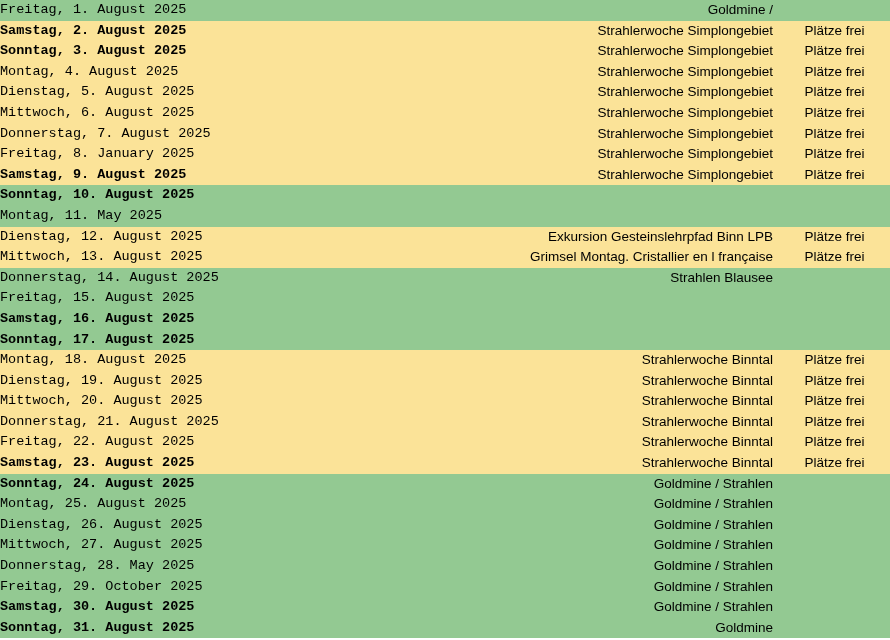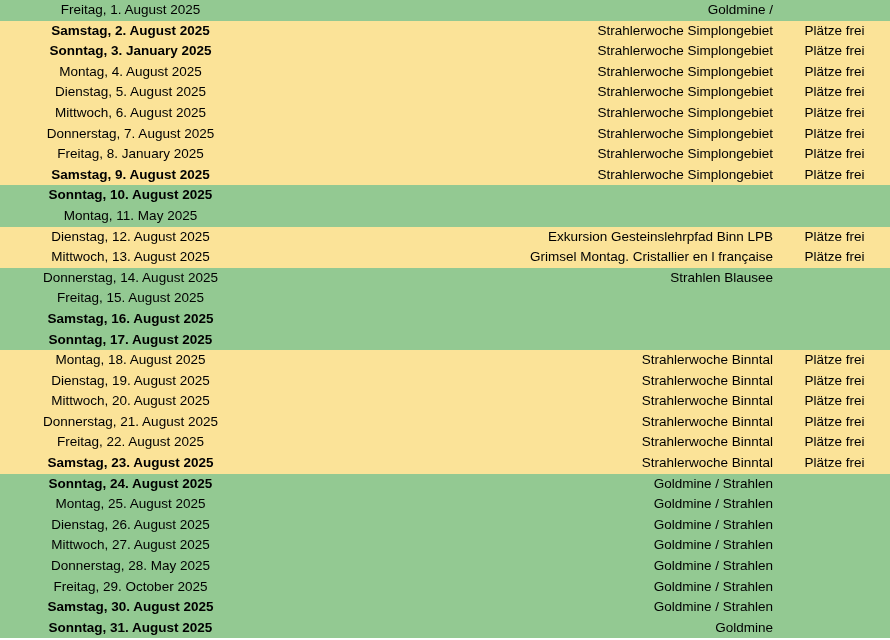--- a/index.html
+++ b/index.html
@@ -25,22 +25,23 @@
   }
   #calendar td {
     padding: 0;
     vertical-align: middle;
     white-space: nowrap;
     overflow: hidden;
     line-height: 20.6px;
   }
   .col-date {
     width: 261px;
-    text-align: center;
+    text-align: left;
     padding-right: 3px !important;
+    font-family: Liberation Mono, monospace;
   }
   .col-event {
     width: 506px;
     text-align: right;
     padding-left: 3px !important;
   }
   .col-status {
     width: 123px;
     text-align: center;
     padding-right: 8px !important;
@@ -58,21 +59,21 @@
         <td class="col-date">Freitag, 1. August 2025</td>
         <td class="col-event">Goldmine /</td>
         <td class="col-status"></td>
       </tr>
       <tr class="yellow weekend">
         <td class="col-date">Samstag, 2. August 2025</td>
         <td class="col-event">Strahlerwoche Simplongebiet</td>
         <td class="col-status">Plätze frei</td>
       </tr>
       <tr class="yellow weekend">
-        <td class="col-date">Sonntag, 3. January 2025</td>
+        <td class="col-date">Sonntag, 3. August 2025</td>
         <td class="col-event">Strahlerwoche Simplongebiet</td>
         <td class="col-status">Plätze frei</td>
       </tr>
       <tr class="yellow">
         <td class="col-date">Montag, 4. August 2025</td>
         <td class="col-event">Strahlerwoche Simplongebiet</td>
         <td class="col-status">Plätze frei</td>
       </tr>
       <tr class="yellow">
         <td class="col-date">Dienstag, 5. August 2025</td>

